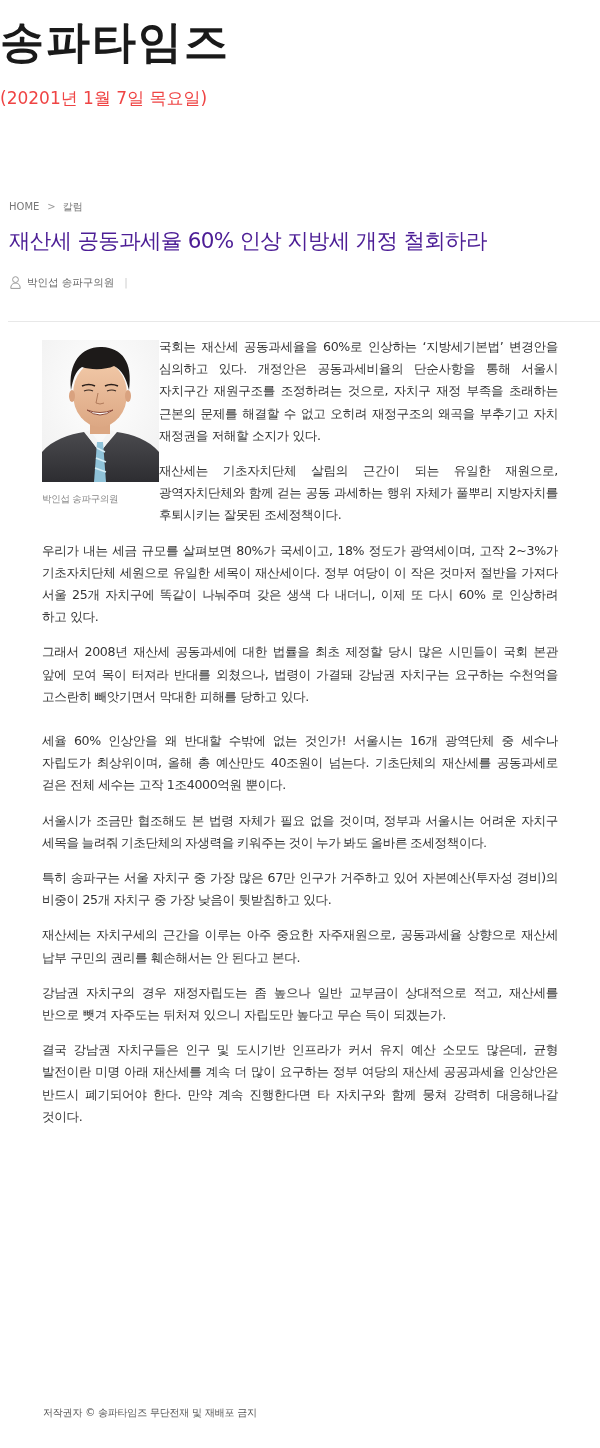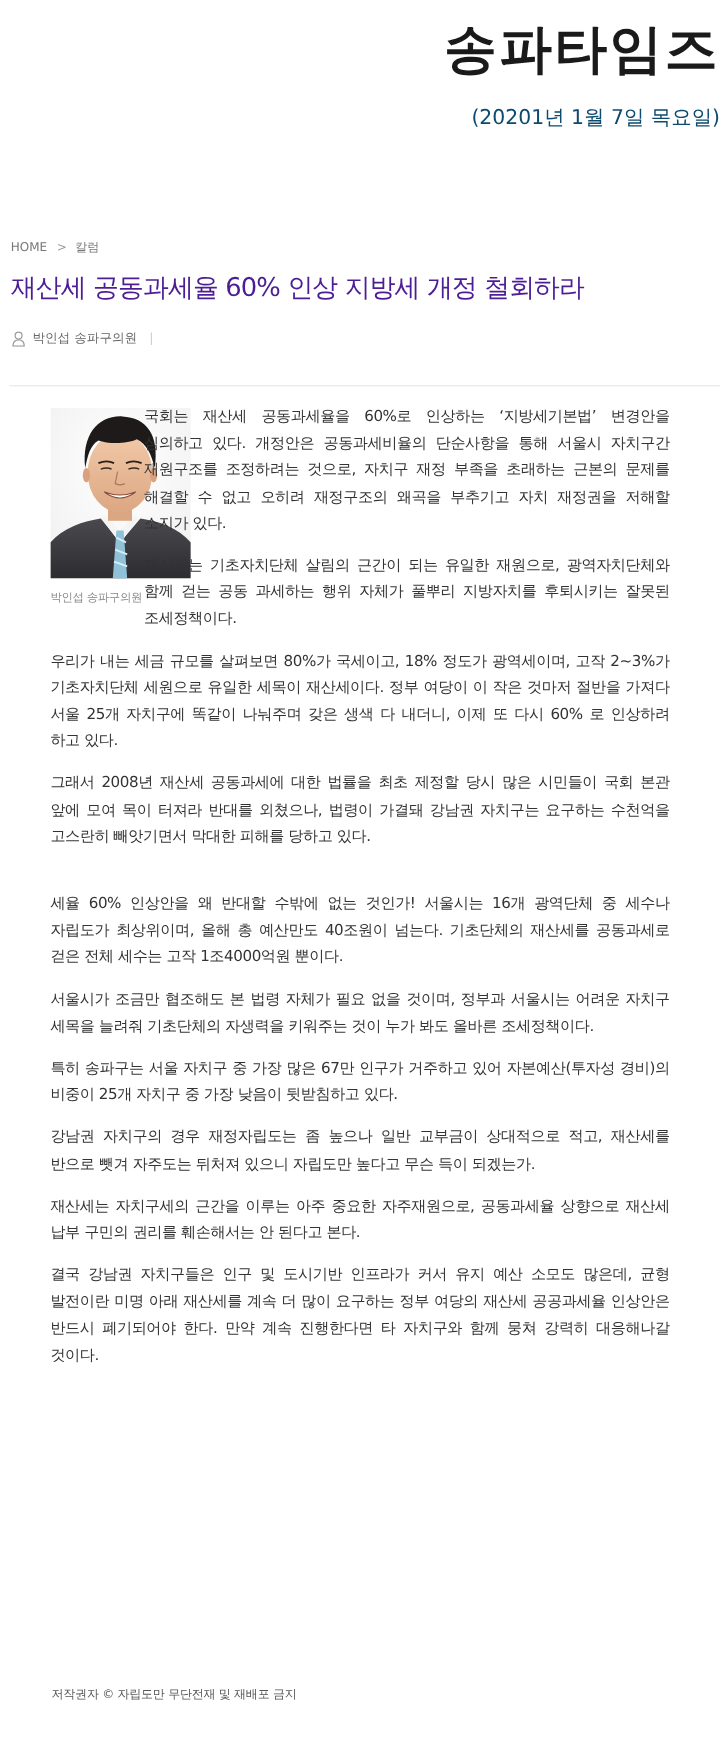--- a/index.html
+++ b/index.html
@@ -1,27 +1,27 @@
 <!DOCTYPE html>
 <html><head>
   <meta charset="utf-8">
   <style>
     * { margin: 0; padding: 0; box-sizing: border-box; }
     html, body { width: 600px; height: 1448px; background: #ffffff; overflow: hidden; }
     body { font-family: "DejaVu Sans", "Liberation Sans", sans-serif; color: #333; position: relative; }
 
-    .masthead { position: absolute; left: 0; top: 0; width: 600px; height: 130px; text-align: right; }
+    .masthead { position: absolute; left: 0; top: 0; width: 600px; height: 130px; text-align: left; }
     .masthead .logo {
       position: absolute; left: 0; right: 0; top: 12px;
       font-family: "DejaVu Sans", sans-serif; font-weight: bold;
       font-size: 44px; letter-spacing: 2px; color: #1a1a1a; line-height: 60px;
     }
     .masthead .dateline {
       position: absolute; left: 0; right: 0; top: 86px;
-      font-family: "DejaVu Sans", sans-serif; font-size: 17px; color: #0c4a6e; line-height: 24px;
+      font-family: "DejaVu Sans", sans-serif; font-size: 17px; color: #ef4444; line-height: 24px;
     }
 
     .breadcrumb { position: absolute; left: 9px; top: 200px; font-size: 10px; color: #777; line-height: 14px; white-space: nowrap; }
     .breadcrumb .sep { margin: 0 7px 0 8px; color: #999; }
 
     .article-title {
       position: absolute; left: 9px; top: 225px; width: 585px;
       font-family: "DejaVu Sans", sans-serif; font-size: 21.5px; font-weight: normal;
       color: #4c1d95; line-height: 32px; letter-spacing: -0.7px; white-space: nowrap;
     }
@@ -31,21 +31,21 @@
     .byline .bar { margin-left: 10px; color: #ccc; }
 
     .divider { position: absolute; left: 8px; top: 321px; width: 592px; height: 1px; background: #e8e8e8; }
 
     .photo-block { position: absolute; left: 42px; top: 340px; width: 120px; }
     .photo { width: 117px; height: 142px; display: block; }
     .photo-caption { margin-top: 10px; font-size: 9.5px; color: #888; line-height: 14px; letter-spacing: -0.3px; white-space: nowrap; }
 
     .article-body { position: absolute; left: 42px; top: 336px; width: 516px; font-size: 12.6px; line-height: 22.2px; color: #333; letter-spacing: -0.35px; }
     .para { text-align: justify; word-break: keep-all; }
-    .para.indent { margin-left: 78px; }
+    .para.indent { margin-left: 117px; }
 
     .copyright { position: absolute; left: 43px; top: 1406px; font-size: 10px; color: #555; line-height: 14px; white-space: nowrap; letter-spacing: -0.2px; }
   </style>
 </head>
 <body>
 
 <div class="masthead">
   <div class="logo">송파타임즈</div>
   <div class="dateline">(20201년 1월 7일 목요일)</div>
 </div>
@@ -101,21 +101,21 @@
     <ellipse cx="86" cy="56" rx="3" ry="6" fill="#d9a27f"></ellipse>
   </svg>
   <div class="photo-caption">박인섭 송파구의원</div>
 </div>
 
 <div class="article-body">
   <p class="para indent" style="margin-top:0;">국회는 재산세 공동과세율을 60%로 인상하는 ‘지방세기본법’ 변경안을 심의하고 있다. 개정안은 공동과세비율의 단순사항을 통해 서울시 자치구간 재원구조를 조정하려는 것으로, 자치구 재정 부족을 초래하는 근본의 문제를 해결할 수 없고 오히려 재정구조의 왜곡을 부추기고 자치 재정권을 저해할 소지가 있다.</p>
   <p class="para indent" style="margin-top:13px;">재산세는 기초자치단체 살림의 근간이 되는 유일한 재원으로, 광역자치단체와 함께 걷는 공동 과세하는 행위 자체가 풀뿌리 지방자치를 후퇴시키는 잘못된 조세정책이다.</p>
   <p class="para" style="margin-top:13px;">우리가 내는 세금 규모를 살펴보면 80%가 국세이고, 18% 정도가 광역세이며, 고작 2~3%가 기초자치단체 세원으로 유일한 세목이 재산세이다. 정부 여당이 이 작은 것마저 절반을  가져다 서울 25개 자치구에 똑같이 나눠주며 갖은 생색 다 내더니, 이제 또 다시 60% 로 인상하려 하고 있다.</p>
   <p class="para" style="margin-top:13px;">그래서 2008년 재산세 공동과세에 대한 법률을 최초 제정할 당시 많은 시민들이 국회 본관 앞에 모여 목이 터져라 반대를 외쳤으나, 법령이 가결돼 강남권 자치구는 요구하는 수천억을 고스란히 빼앗기면서 막대한 피해를 당하고 있다.</p>
-  <p class="para" style="margin-top:34px;">세율 60% 인상안을 왜 반대할 수밖에 없는 것인가! 서울시는 16개  광역단체 중 세수나 자립도가 최상위이며, 올해 총 예산만도 40조원이 넘는다. 기초단체의 재산세를 공동과세로 걷은 전체 세수는 고작 1조4000억원 뿐이다.</p>
-  <p class="para" style="margin-top:13px;">서울시가 조금만 협조해도 본 법령 자체가 필요 없을 것이며, 정부과 서울시는 어려운 자치구 세목을 늘려줘 기초단체의 자생력을 키워주는 것이 누가 봐도 올바른 조세정책이다.</p>
+  <p class="para" style="margin-top:22px;">세율 60% 인상안을 왜 반대할 수밖에 없는 것인가! 서울시는 16개  광역단체 중 세수나 자립도가 최상위이며, 올해 총 예산만도 40조원이 넘는다. 기초단체의 재산세를 공동과세로 걷은 전체 세수는 고작 1조4000억원 뿐이다.</p>
+  <p class="para" style="margin-top:13px;font-family:Liberation Serif, serif;">서울시가 조금만 협조해도 본 법령 자체가 필요 없을 것이며, 정부과 서울시는 어려운 자치구 세목을 늘려줘 기초단체의 자생력을 키워주는 것이 누가 봐도 올바른 조세정책이다.</p>
   <p class="para" style="margin-top:13px;">특히 송파구는 서울 자치구 중 가장 많은 67만 인구가 거주하고 있어 자본예산(투자성 경비)의 비중이 25개 자치구 중 가장 낮음이 뒷받침하고 있다.</p>
+  <p class="para" style="margin-top:13px;">재산세는 자치구세의 근간을 이루는 아주 중요한 자주재원으로, 공동과세율 상향으로 재산세 납부 구민의 권리를 훼손해서는 안 된다고 본다.</p>
   <p class="para" style="margin-top:13px;">강남권 자치구의 경우 재정자립도는 좀 높으나 일반 교부금이 상대적으로 적고, 재산세를 반으로 뺏겨 자주도는 뒤처져 있으니 자립도만 높다고 무슨 득이 되겠는가.</p>
-  <p class="para" style="margin-top:13px;">재산세는 자치구세의 근간을 이루는 아주 중요한 자주재원으로, 공동과세율 상향으로 재산세 납부 구민의 권리를 훼손해서는 안 된다고 본다.</p>
   <p class="para" style="margin-top:13px;">결국 강남권 자치구들은 인구 및 도시기반 인프라가 커서 유지 예산 소모도 많은데, 균형 발전이란 미명 아래 재산세를 계속 더 많이 요구하는 정부 여당의 재산세 공공과세율 인상안은 반드시 폐기되어야 한다. 만약 계속 진행한다면 타 자치구와 함께 뭉쳐 강력히 대응해나갈 것이다.</p>
 </div>
 
-<div class="copyright">저작권자 © 자립도만 무단전재 및 재배포 금지</div>
+<div class="copyright">저작권자 © 송파타임즈 무단전재 및 재배포 금지</div>
 
 </body></html>

